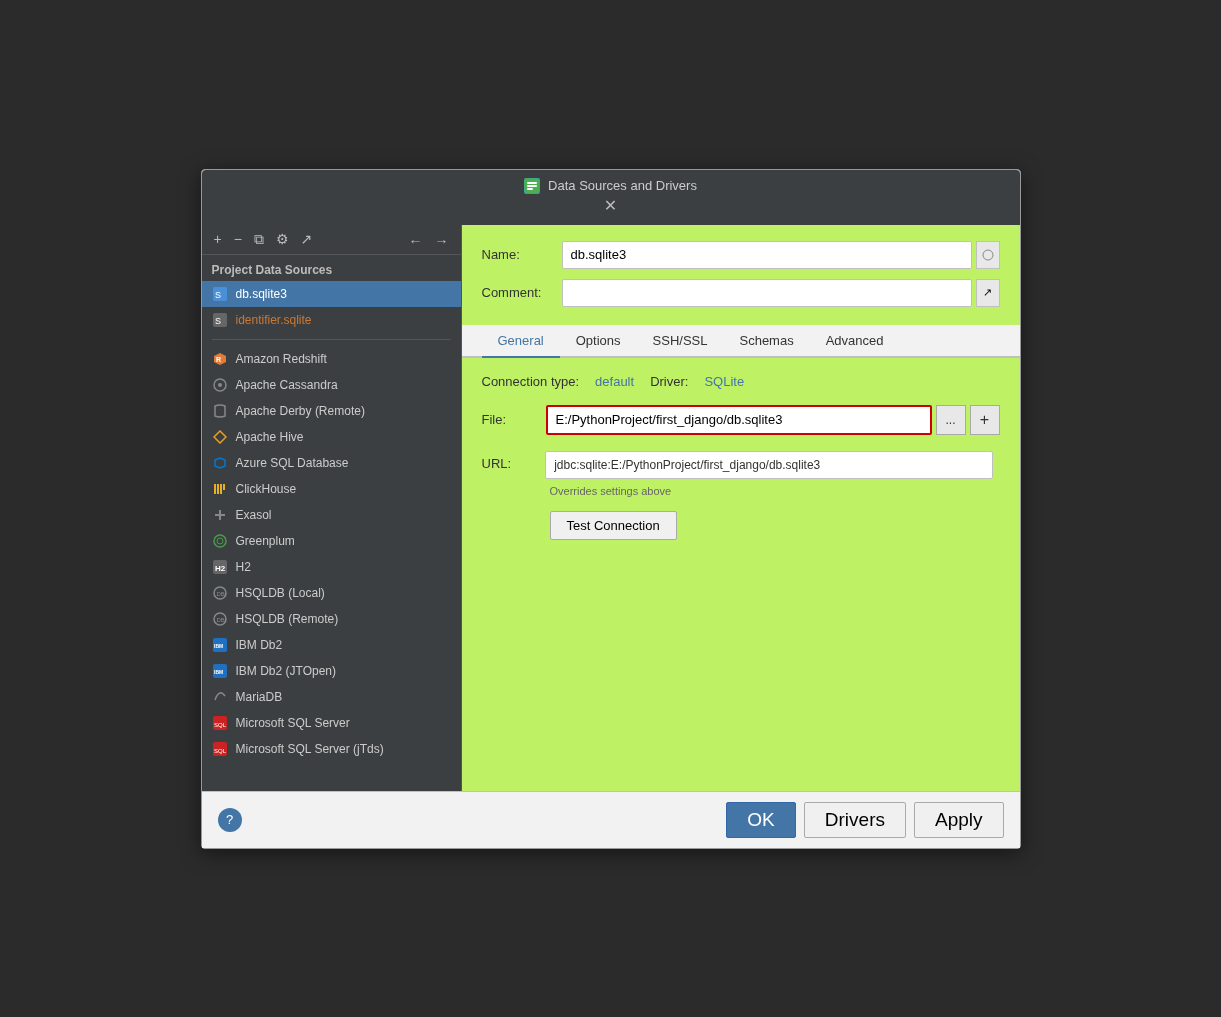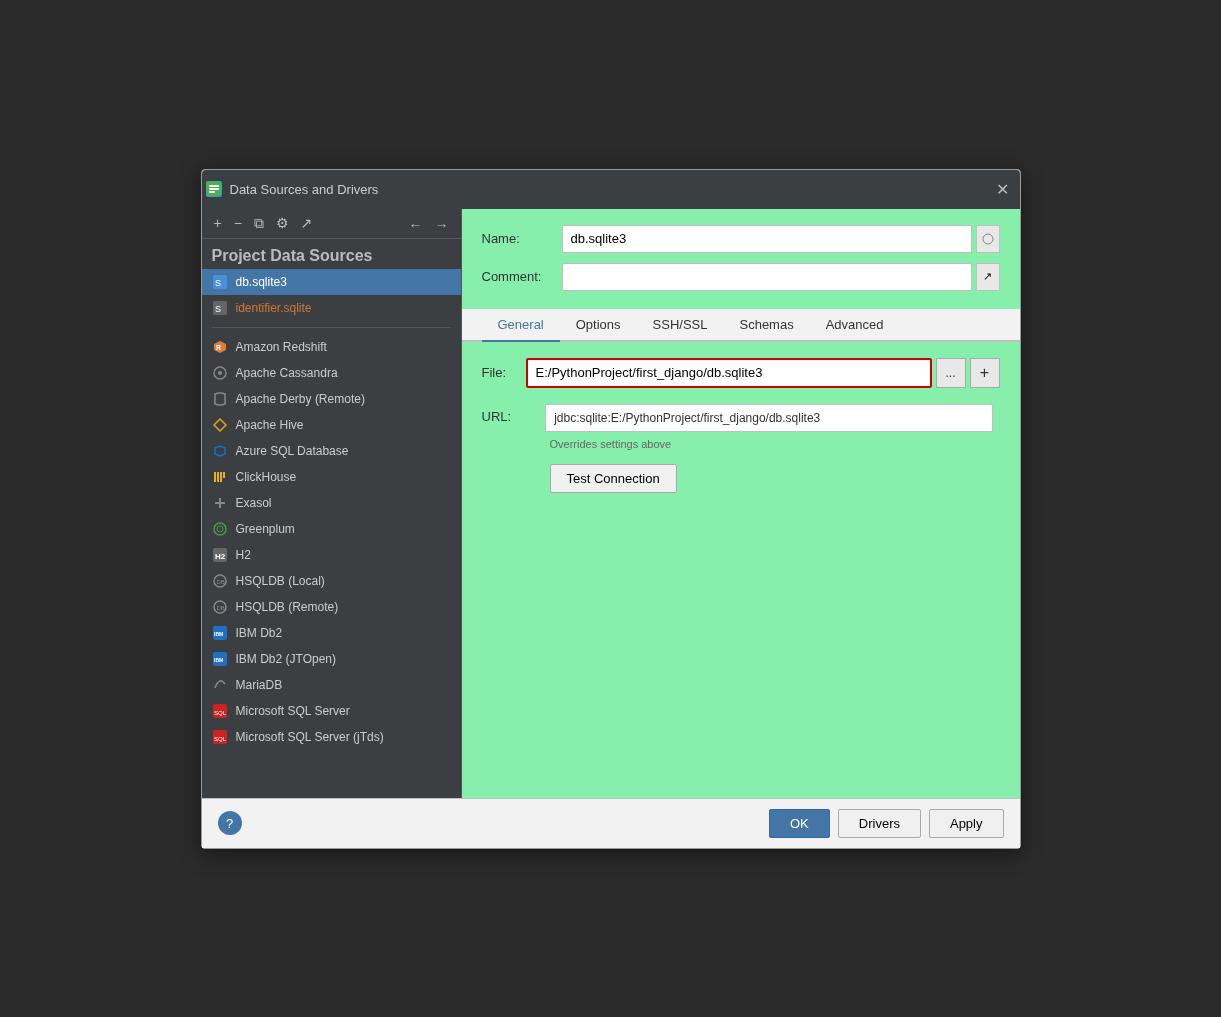--- a/index.html
+++ b/index.html
@@ -18,25 +18,26 @@
       border-radius: 4px;
       width: 820px;
       min-height: 680px;
       display: flex;
       flex-direction: column;
       box-shadow: 0 4px 20px rgba(0,0,0,0.5);
     }
     .title-bar {
       background: #3c3f41;
       color: #bbbbbb;
-      padding: 8px 4px;
+      padding: 8px 12px;
       display: flex;
       align-items: center;
       justify-content: space-between;
       border-radius: 4px 4px 0 0;
+      flex-direction: column;
     }
     .title-bar-left {
       display: flex;
       align-items: center;
       gap: 8px;
     }
     .title-icon {
       width: 16px;
       height: 16px;
       background: linear-gradient(135deg, #4CAF50, #2196F3);
@@ -84,21 +85,21 @@
       background: none;
       border: none;
       color: #bbbbbb;
       cursor: pointer;
       font-size: 14px;
       padding: 2px 4px;
       border-radius: 2px;
     }
     .section-header {
       color: #bbbbbb;
-      font-size: 16px;
+      font-size: 12px;
       font-weight: bold;
       padding: 8px 10px 4px;
     }
     .left-list {
       overflow-y: auto;
       flex: 1;
     }
     .list-item {
       display: flex;
       align-items: center;
@@ -121,21 +122,21 @@
       align-items: center;
       justify-content: center;
     }
     .divider-line {
       border-top: 1px solid #555;
       margin: 6px 10px;
     }
     
     .right-panel {
       flex: 1;
-      background: #86efac;
+      background: #bef264;
       display: flex;
       flex-direction: column;
     }
     .form-section {
       padding: 16px 20px 8px;
     }
     .form-row {
       display: flex;
       align-items: center;
       margin-bottom: 10px;
@@ -205,21 +206,21 @@
       font-size: 13px;
     }
     .conn-label { color: #333; }
     .conn-value { color: #4375A7; cursor: pointer; }
     .file-row {
       display: flex;
       align-items: center;
       margin-bottom: 16px;
     }
     .file-label {
-      width: 44px;
+      width: 64px;
       color: #333;
       flex-shrink: 0;
     }
     .file-input-wrapper {
       flex: 1;
       display: flex;
       align-items: center;
       gap: 4px;
     }
     .file-input {
@@ -319,21 +320,21 @@
       justify-content: center;
     }
     .footer-right {
       display: flex;
       gap: 8px;
     }
     .footer-btn {
       padding: 6px 20px;
       border: 1px solid #aaa;
       cursor: pointer;
-      font-size: 13px;
+      font-size: 19px;
       border-radius: 2px;
       background: #f0f0f0;
     }
     .footer-btn.primary {
       background: #4375A7;
       color: white;
       border-color: #3366aa;
     }
     
     .left-list::-webkit-scrollbar { width: 6px; }
@@ -599,20 +600,26 @@
         <div class="tab">
           <span>Schemas</span>
         </div>
         <div class="tab">
           <span>Advanced</span>
         </div>
       </div>
 
       <div class="tab-content">
         
+        <div class="connection-type-row">
+          <span class="conn-label">Connection type:</span>
+          <span class="conn-value">default</span>
+          <span class="conn-label">Driver:</span>
+          <span class="conn-value">SQLite</span>
+        </div>
 
         
         <div class="file-row">
           <span class="file-label">File:</span>
           <div class="file-input-wrapper">
             <input class="file-input" type="text" value="E:/PythonProject/first_django/db.sqlite3" style="">
             <button class="file-btn">...</button>
             <button class="file-add-btn">+</button>
           </div>
         </div>

